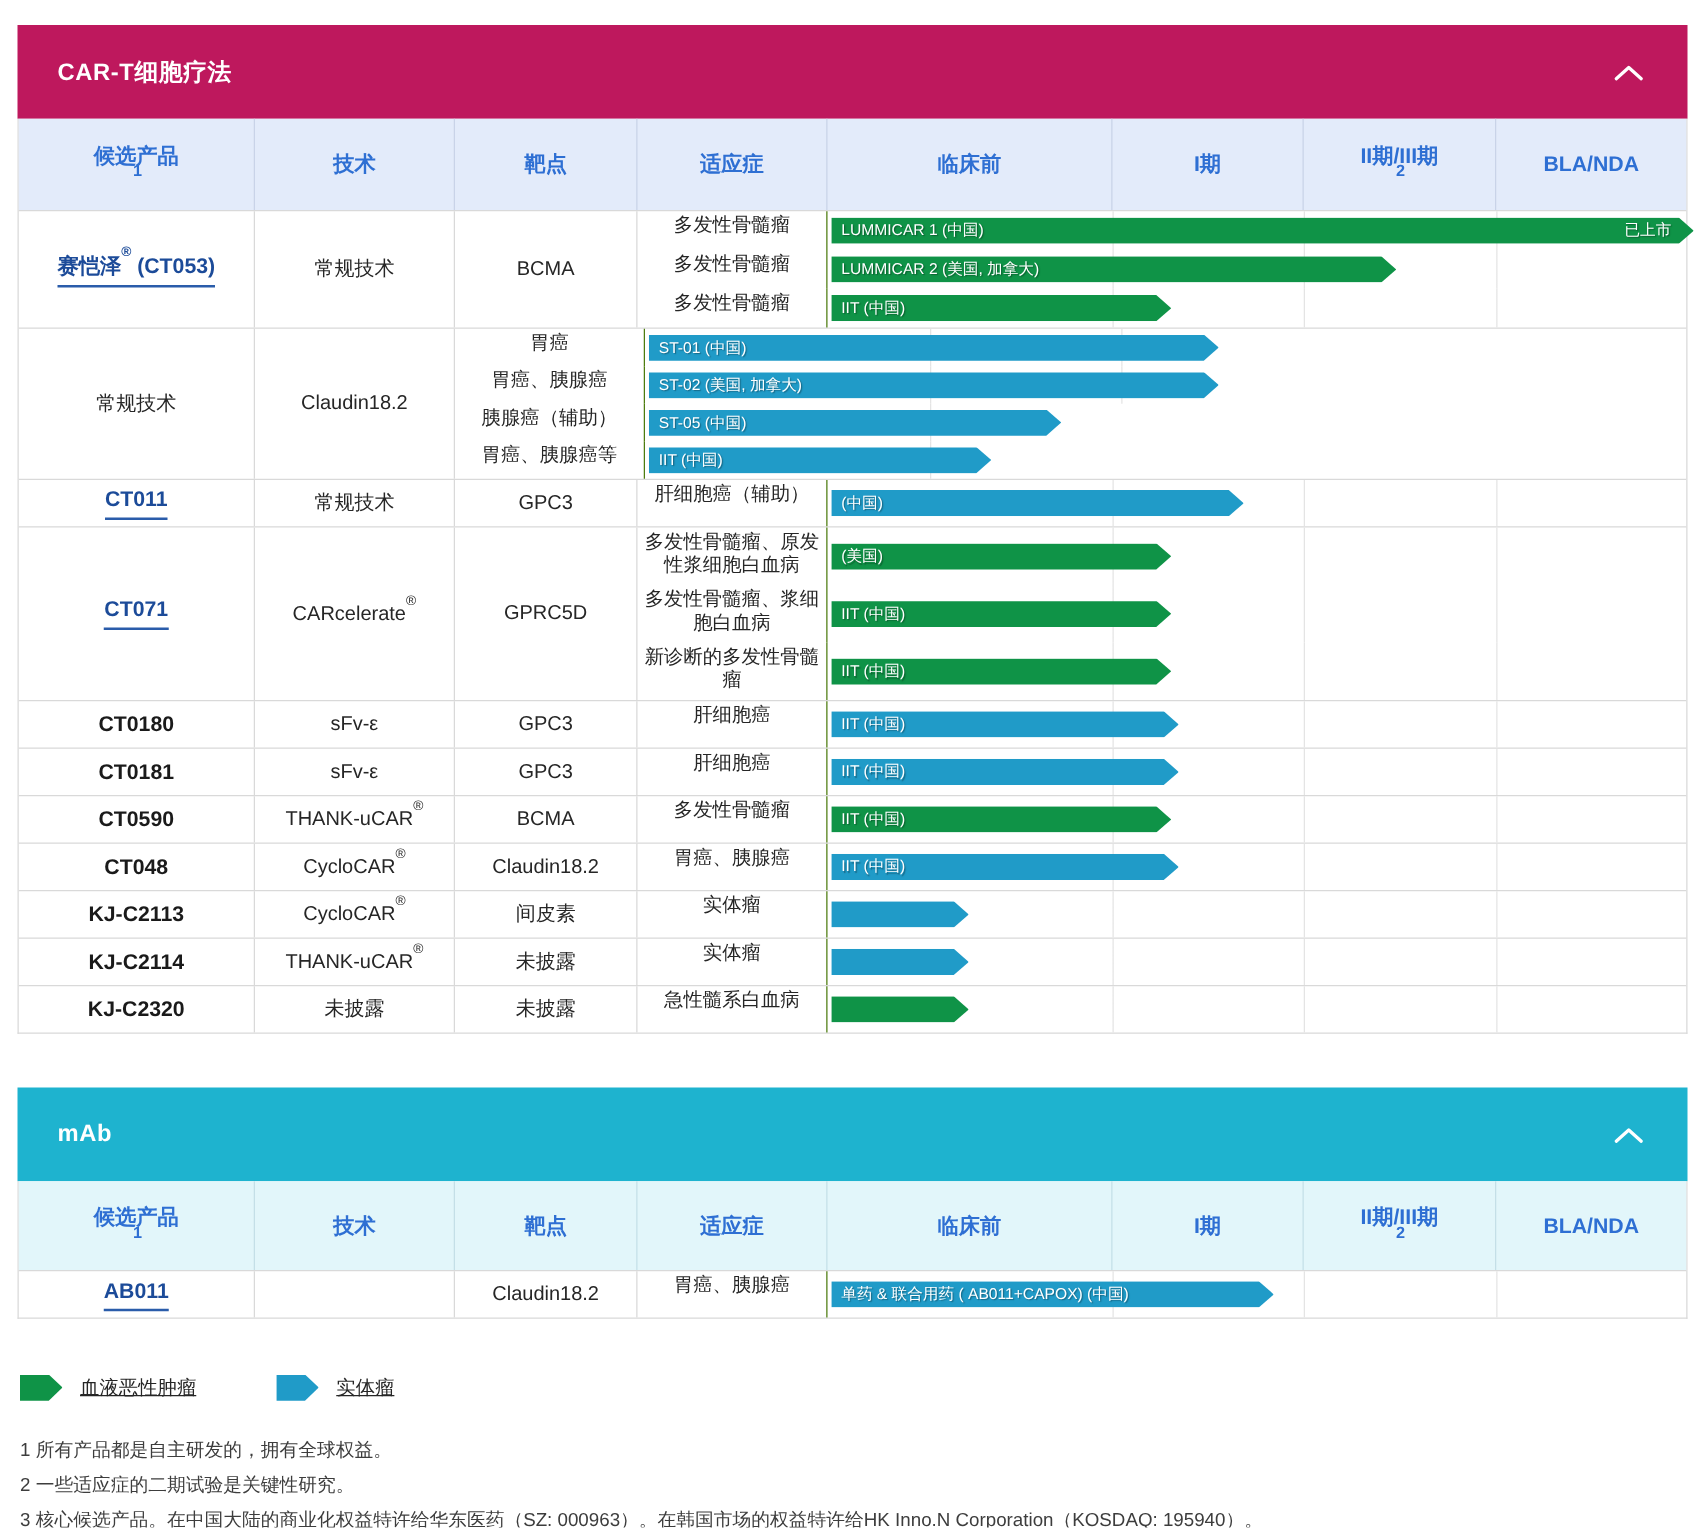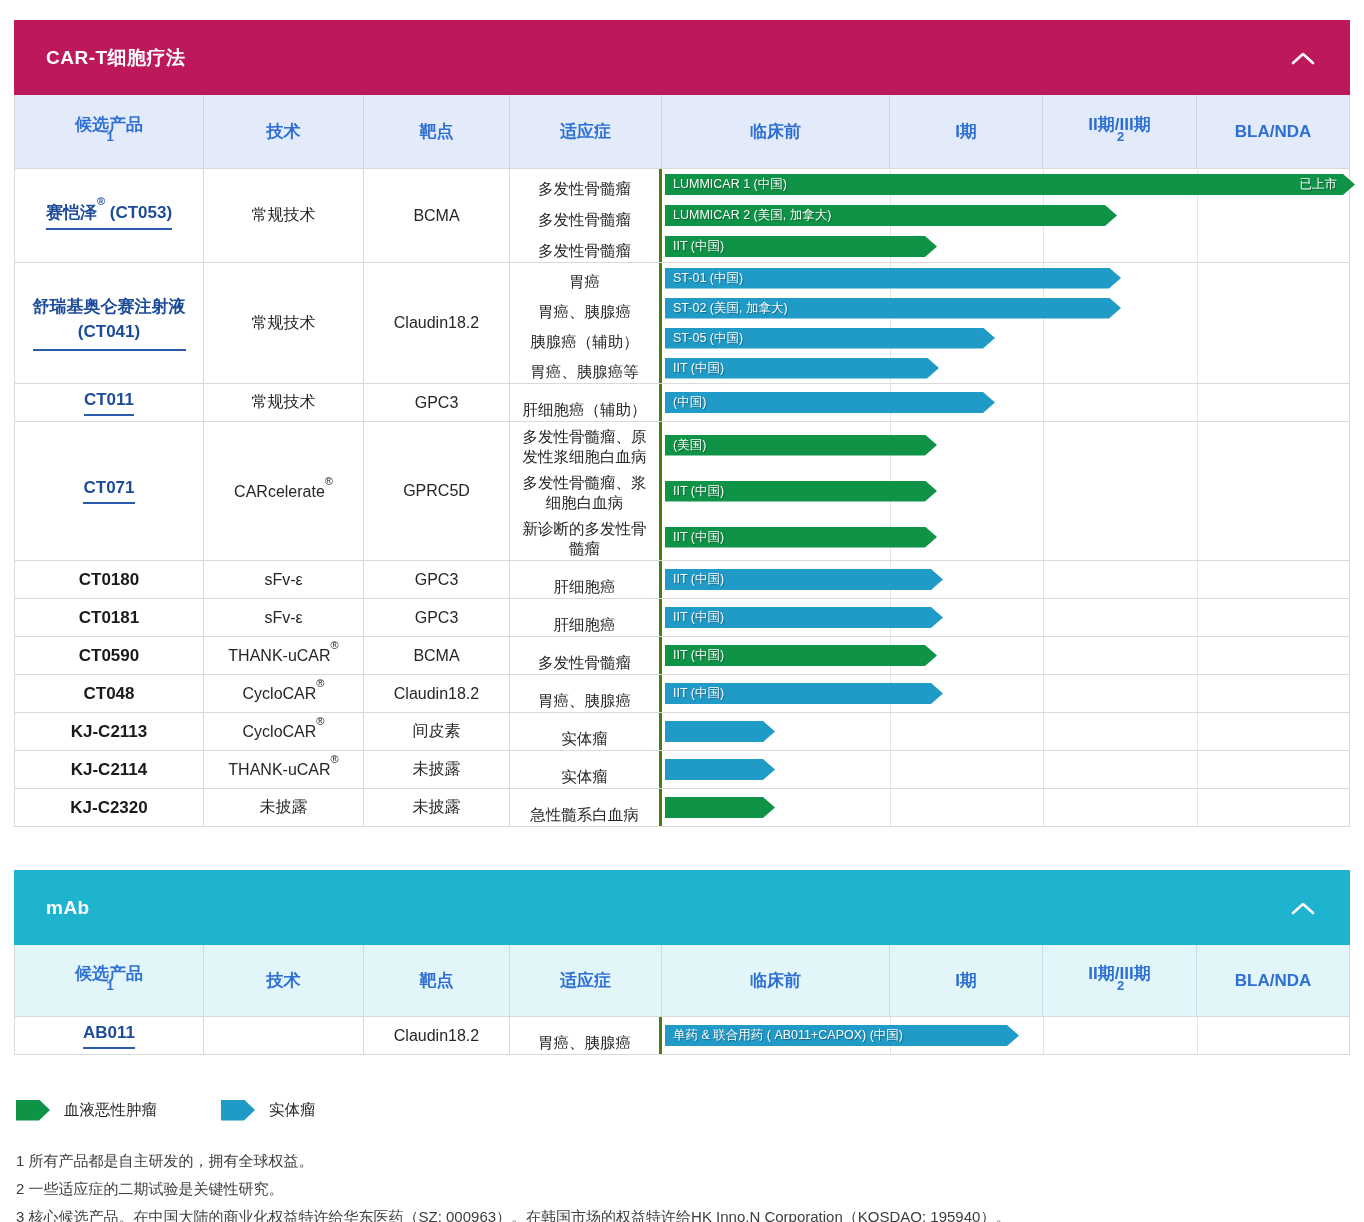--- a/index.html
+++ b/index.html
@@ -47,22 +47,22 @@
   .plink span{ display:inline; }
   .plink.stack span{ display:block; line-height:1.45; }
   sup.reg{ font-size:11px; position:relative; top:-6px; }
 
   .lines{ display:flex; flex-direction:column; }
   .line{ display:grid; grid-template-columns:152px 1fr; flex:1; min-height:37px; }
   .lines31 .line{ min-height:31px; }
   .lines30 .line{ min-height:30px; }
   .lines46 .line{ min-height:46px; }
   .ind{
-    display:flex; align-items:flex-end; justify-content:center; text-align:center;
-    font-size:15.5px; line-height:1.25; border-right:3px solid #4d7c0f; padding:2px 5px;
+    display:flex; align-items:flex-start; justify-content:center; text-align:center;
+    font-size:15.5px; line-height:1.25; border-right:1px solid #4d7c0f; padding:2px 5px;
   }
   .track{
     position:relative; display:flex; align-items:center; padding-left:3px;
     background-image:
       linear-gradient(#e4e4e4,#e4e4e4),
       linear-gradient(#e4e4e4,#e4e4e4),
       linear-gradient(#e4e4e4,#e4e4e4);
     background-size:1px 100%,1px 100%,1px 100%;
     background-position:228px 0,381px 0,535px 0;
     background-repeat:no-repeat;
@@ -73,21 +73,21 @@
     padding-left:8px; text-shadow:1px 1px 1px rgba(0,0,0,.35);
     clip-path:polygon(0 0, calc(100% - 12px) 0, 100% 50%, calc(100% - 12px) 100%, 0 100%);
   }
   .bar[data-type="heme"]{ background:#0f9347; }
   .bar[data-type="solid"]{ background:#209bc8; }
   .bar-tag{ margin-left:auto; padding-right:18px; }
 
   .mab-section{ margin-top:43px; }
 
   
-  .legend{ display:flex; align-items:center; gap:64px; margin:44px 0 0 2px; height:22px; }
+  .legend{ display:flex; align-items:center; gap:64px; margin:44px 0 0 2px; height:22px;text-decoration:underline; }
   .legend-item{ display:flex; align-items:center; gap:14px; }
   .legend-arrow{
     width:34px; height:21px; display:inline-block;
     clip-path:polygon(0 0, calc(100% - 11px) 0, 100% 50%, calc(100% - 11px) 100%, 0 100%);
   }
   .legend-arrow[data-type="heme"]{ background:#0f9347; }
   .legend-arrow[data-type="solid"]{ background:#209bc8; }
   .legend-label{ font-size:15.5px; color:#262626; }
 
   
@@ -178,26 +178,20 @@
             <div class="track">
               <div class="bar" data-type="heme" style="width: 272px;">
                 <span class="bar-label">IIT (中国)</span>
               </div>
             </div>
           </div>
         </div>
       </div>
 
       <div class="row lines30">
-        <div class="cell">
-          <a href="#" class="plink stack">
-              <span>舒瑞基奥仑赛注射液</span>
-              <span>(CT041)</span>
-            </a>
-        </div>
         <div class="cell">
             <span>常规技术</span>
           </div>
         <div class="cell">
             <span>Claudin18.2</span>
           </div>
         <div class="lines">
           <div class="line">
             <div class="ind">
                 <span>胃癌</span>

